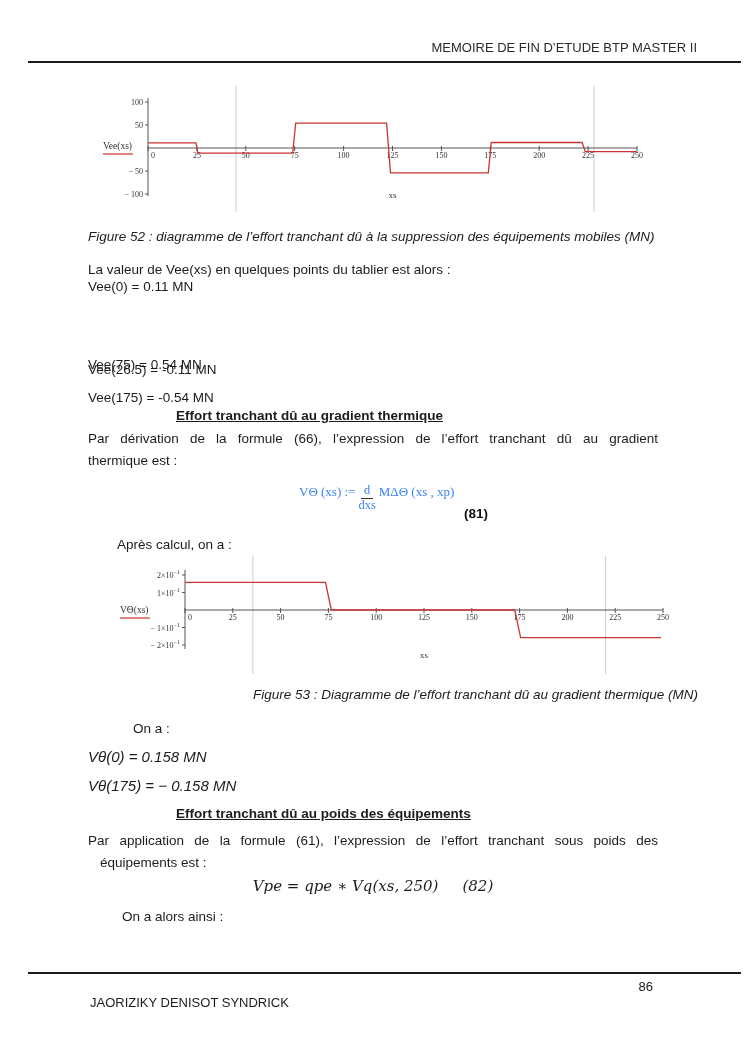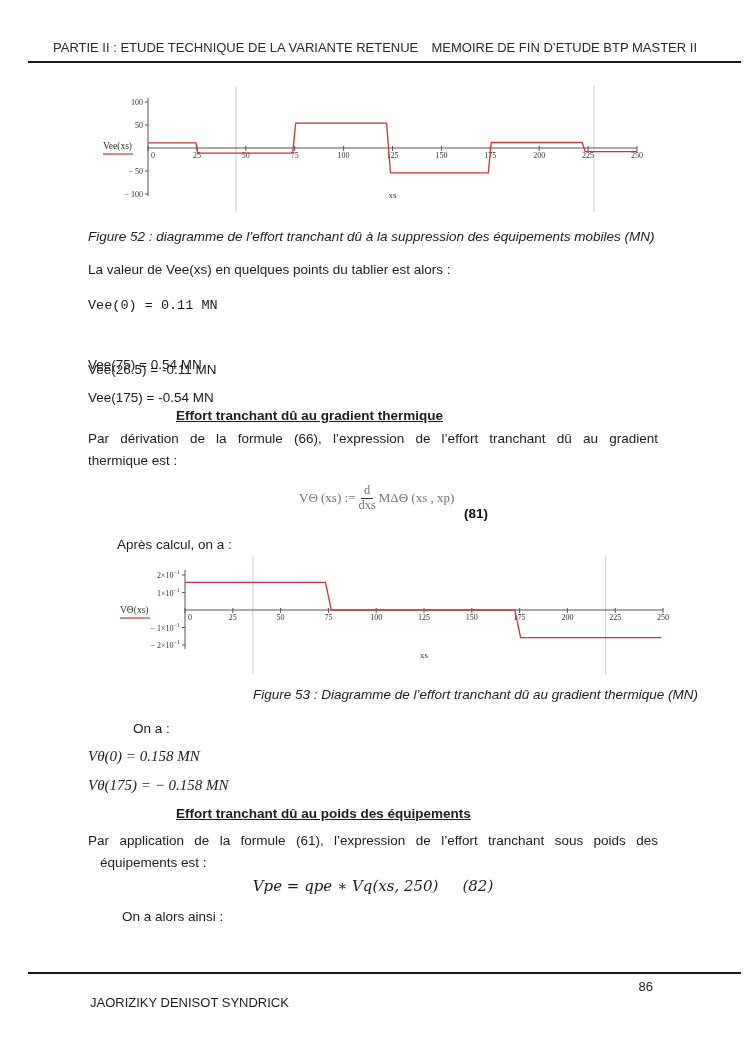--- a/index.html
+++ b/index.html
@@ -8,37 +8,36 @@
     position:relative; width:745px; height:1053px; background:#ffffff;
     font-family:"Liberation Sans", sans-serif; color:#1c1c1c; overflow:hidden;
   }
   .abs { position:absolute; }
   .hdr { font-size:13px; color:#2a2a2a; white-space:nowrap; }
   .rule { background:#1a1a1a; }
   .cap { font-size:13.5px; font-style:italic; white-space:nowrap; }
   .bodytxt { font-size:13.5px; }
   .heading { font-size:13.5px; font-weight:bold; text-decoration:underline; white-space:nowrap; }
   .just { text-align:justify; text-align-last:justify; width:570px; }
-  .mathline { font-family:Liberation Serif, serif; font-style:italic; font-size:15px; white-space:nowrap; }
-  .formula81 { display:flex; align-items:center; font-family:"Liberation Serif","DejaVu Serif",serif; font-size:13px; color:#737373; }
+  .mathline { font-family:Liberation Sans, sans-serif; font-style:italic; font-size:15px; white-space:nowrap; }
+  .formula81 { display:flex; align-items:flex-start; font-family:"Liberation Serif","DejaVu Serif",serif; font-size:13px; color:#3b82f6; }
   .frac { display:inline-flex; flex-direction:column; align-items:center; margin:0 3px; line-height:1.05; font-size:12.5px; }
   .frac .num { padding:0 3px 1px 3px; border-bottom:1px solid #333; }
   .ftag { font-size:13.5px; font-weight:bold; color:#111; }
   .f82 { width:570px; text-align:center; font-family:"DejaVu Serif","Liberation Serif",serif; font-style:italic; font-size:15px; white-space:nowrap; }
   .f82 .tag82 { margin-left:24px; }
   .chart { position:absolute; }
   .footer-num { font-size:13px; }
   .footer-name { font-size:13px; white-space:nowrap;text-align:right; }
 </style>
 </head>
 <body>
 
 <div class="page">
 
-  <div class="abs hdr" style="left:53px; top:40px;">PARTIE II : ETUDE TECHNIQUE DE LA VARIANTE RETENUE</div>
   <div class="abs hdr" style="right:48px; top:40px;">MEMOIRE DE FIN D’ETUDE BTP MASTER II</div>
   <div class="abs rule" style="left:28px; top:61px; width:713px; height:2px;"></div>
 
   <div class="chart" style="left:100px; top:86px; width:545px; height:126px;"><svg width="545" height="126">
         <line x1="136.01999999999998" y1="0" x2="136.01999999999998" y2="126" stroke="#cdcdcd" stroke-width="1"></line>
         <line x1="493.968" y1="0" x2="493.968" y2="126" stroke="#cdcdcd" stroke-width="1"></line>
         <line x1="48" y1="12" x2="48" y2="110" stroke="#555555" stroke-width="1"></line>
         <line x1="48" y1="62" x2="537" y2="62" stroke="#555555" stroke-width="1"></line>
         <line x1="48" y1="60" x2="48" y2="65" stroke="#555555" stroke-width="1"></line>
         <text x="53" y="72" text-anchor="middle" font-size="8" fill="#333" font-family="&quot;Liberation Serif&quot;,&quot;DejaVu Serif&quot;,serif">0</text>
@@ -72,21 +71,21 @@
         <text x="43" y="111" text-anchor="end" font-size="8" fill="#333" font-family="&quot;Liberation Serif&quot;,&quot;DejaVu Serif&quot;,serif"><tspan>− 100</tspan></text>
         <polyline points="48.0,56.9 95.9,56.9 97.9,67.1 192.7,67.1 195.7,37.2 286.6,37.2 290.5,86.8 388.3,86.8 391.3,56.5 482.2,56.5 485.2,65.7 537.0,65.7" fill="none" stroke="#cc3333" stroke-width="1.3"></polyline>
         <text x="292.5" y="112" text-anchor="middle" font-size="9" fill="#333" font-family="&quot;Liberation Serif&quot;,&quot;DejaVu Serif&quot;,serif">xs</text>
         <text x="3" y="63" font-size="9.5" fill="#333" font-family="&quot;Liberation Serif&quot;,&quot;DejaVu Serif&quot;,serif">Vee(xs)</text>
         <line x1="3" y1="68" x2="33" y2="68" stroke="#cc3333" stroke-width="1.2"></line>
       </svg></div>
 
   <div class="abs cap" style="left:88px; top:229px;">Figure 52 : diagramme de l’effort tranchant dû à la suppression des équipements mobiles (MN)</div>
 
   <div class="abs bodytxt" style="left:88px; top:262px;">La valeur de Vee(xs) en quelques points du tablier est alors :</div>
-  <div class="abs bodytxt" style="left:88px; top:298px;font-family:Liberation Mono, monospace;">Vee(0) = 0.11 MN</div>
+  <div class="abs bodytxt" style="left:88px; top:279px;">Vee(0) = 0.11 MN</div>
   <div class="abs bodytxt" style="left:88px; top:324px;margin-top:38px;">Vee(26.5) = -0.11 MN</div>
   <div class="abs bodytxt" style="left:88px; top:357px;">Vee(75) = 0.54 MN</div>
   <div class="abs bodytxt" style="left:88px; top:390px;">Vee(175) = -0.54 MN</div>
 
   <div class="abs heading" style="left:176px; top:408px;">Effort tranchant dû au gradient thermique</div>
   <div class="abs bodytxt just" style="left:88px; top:431px;">Par dérivation de la formule (66), l’expression de l’effort tranchant dû au gradient</div>
   <div class="abs bodytxt" style="left:88px; top:453px;">thermique est :</div>
 
   <div class="abs formula81" style="left:299px; top:484px;">
     <span>VΘ (xs) :=</span>

